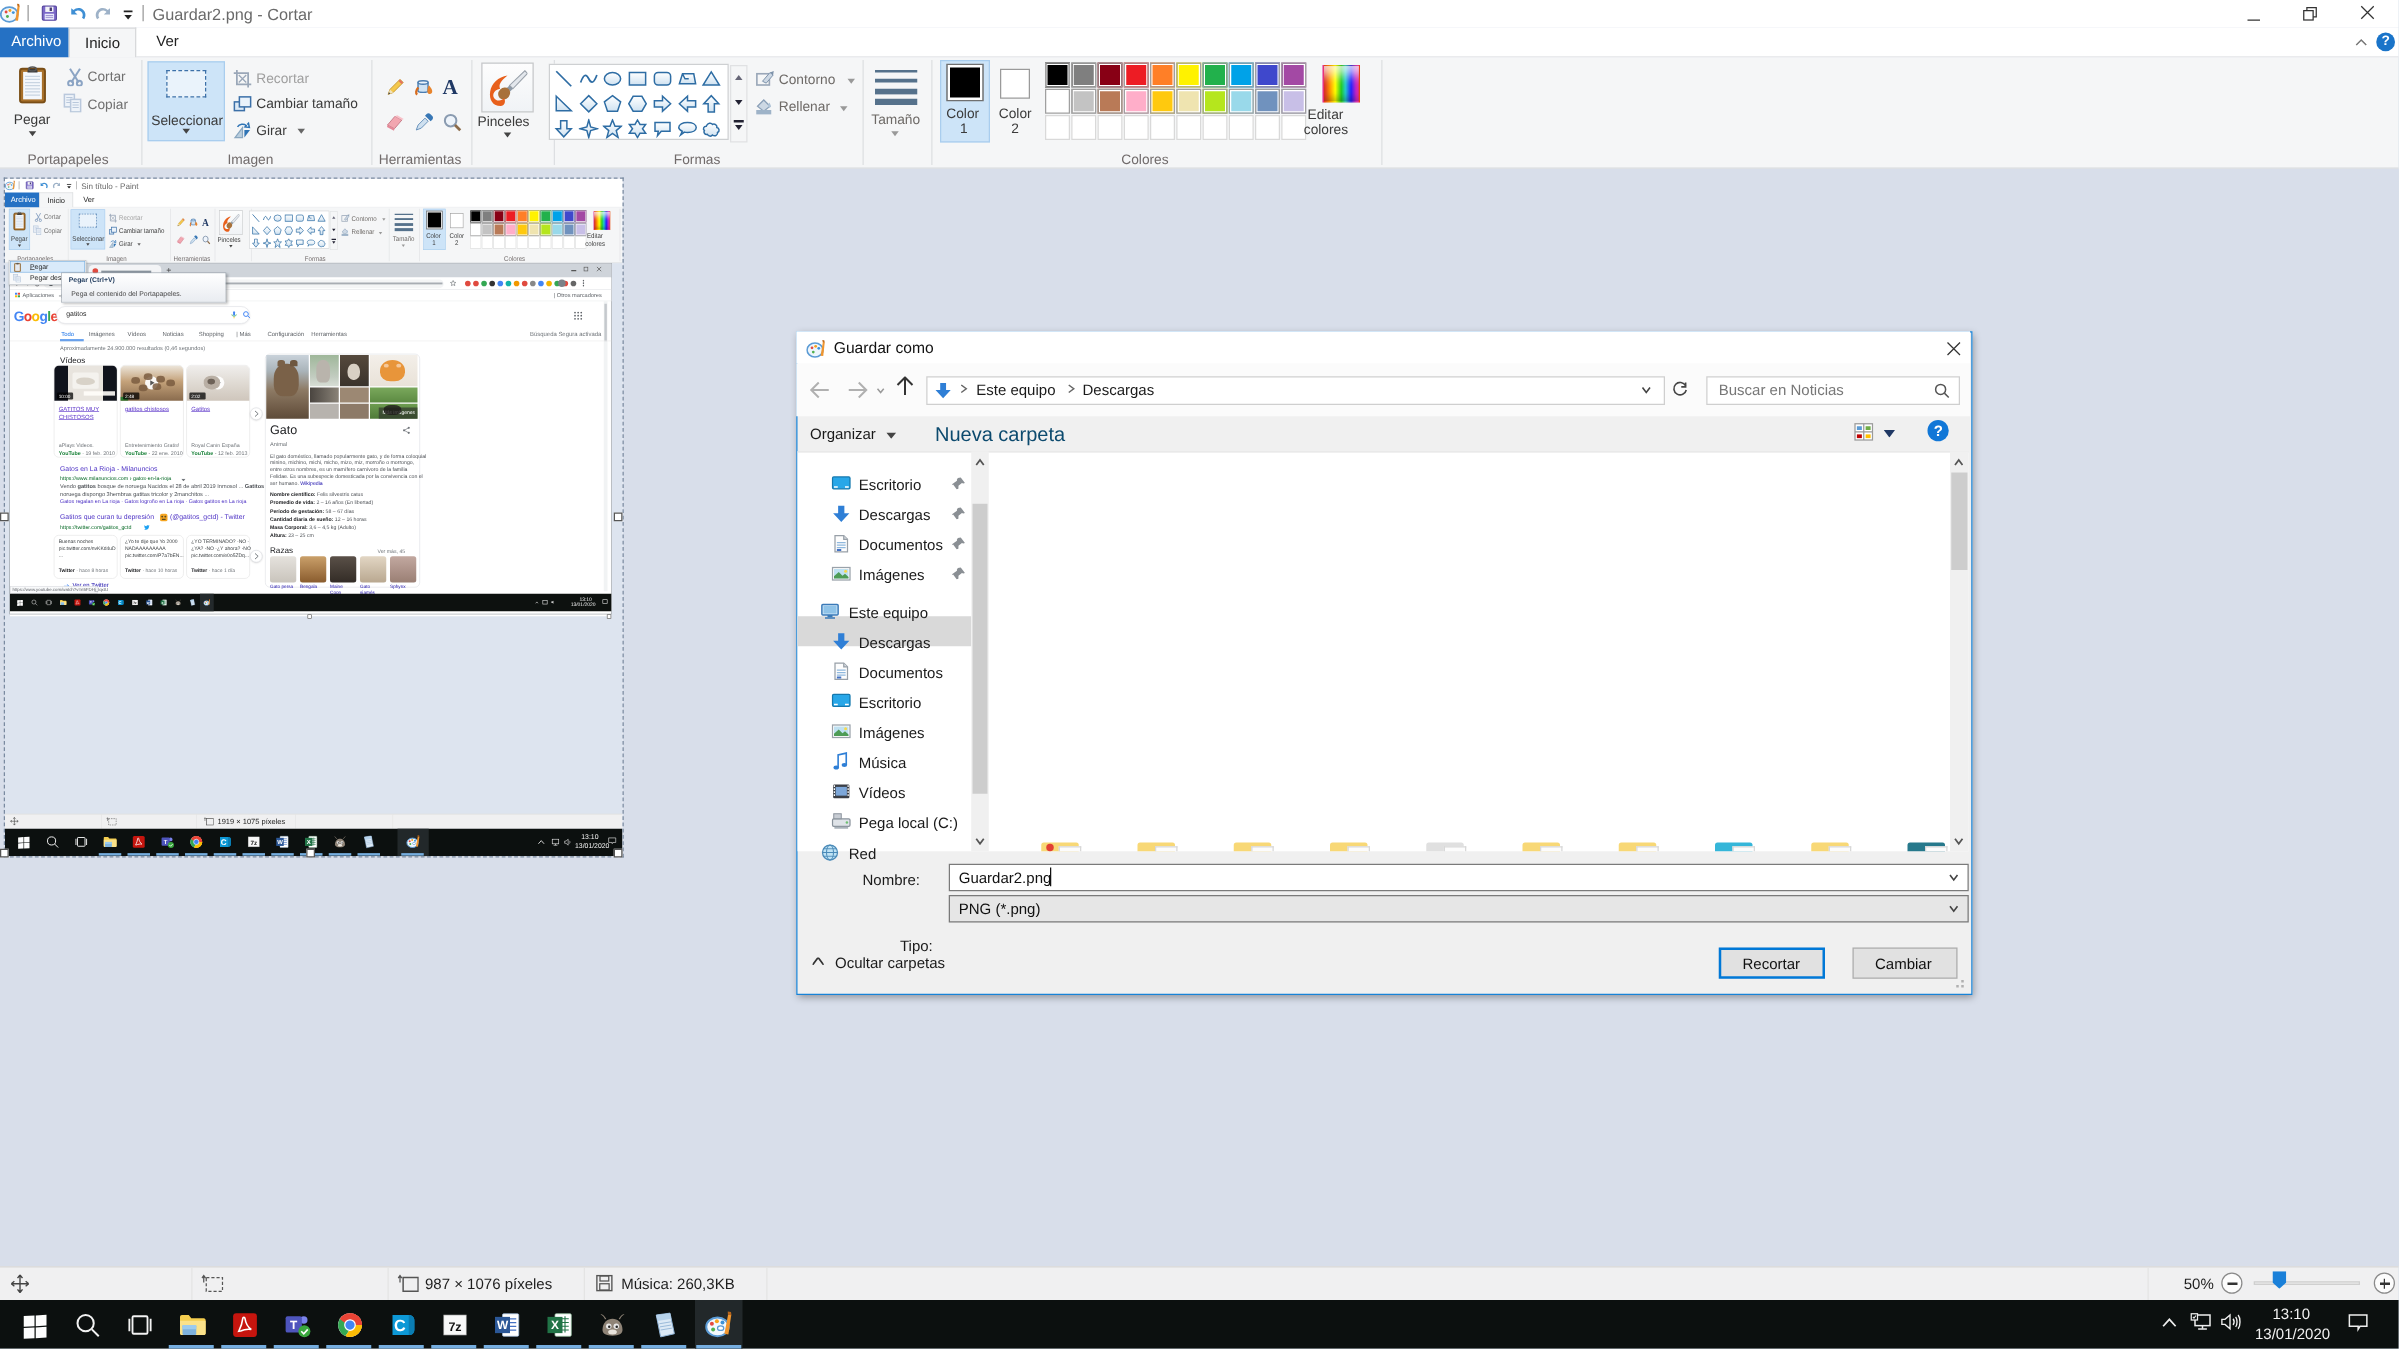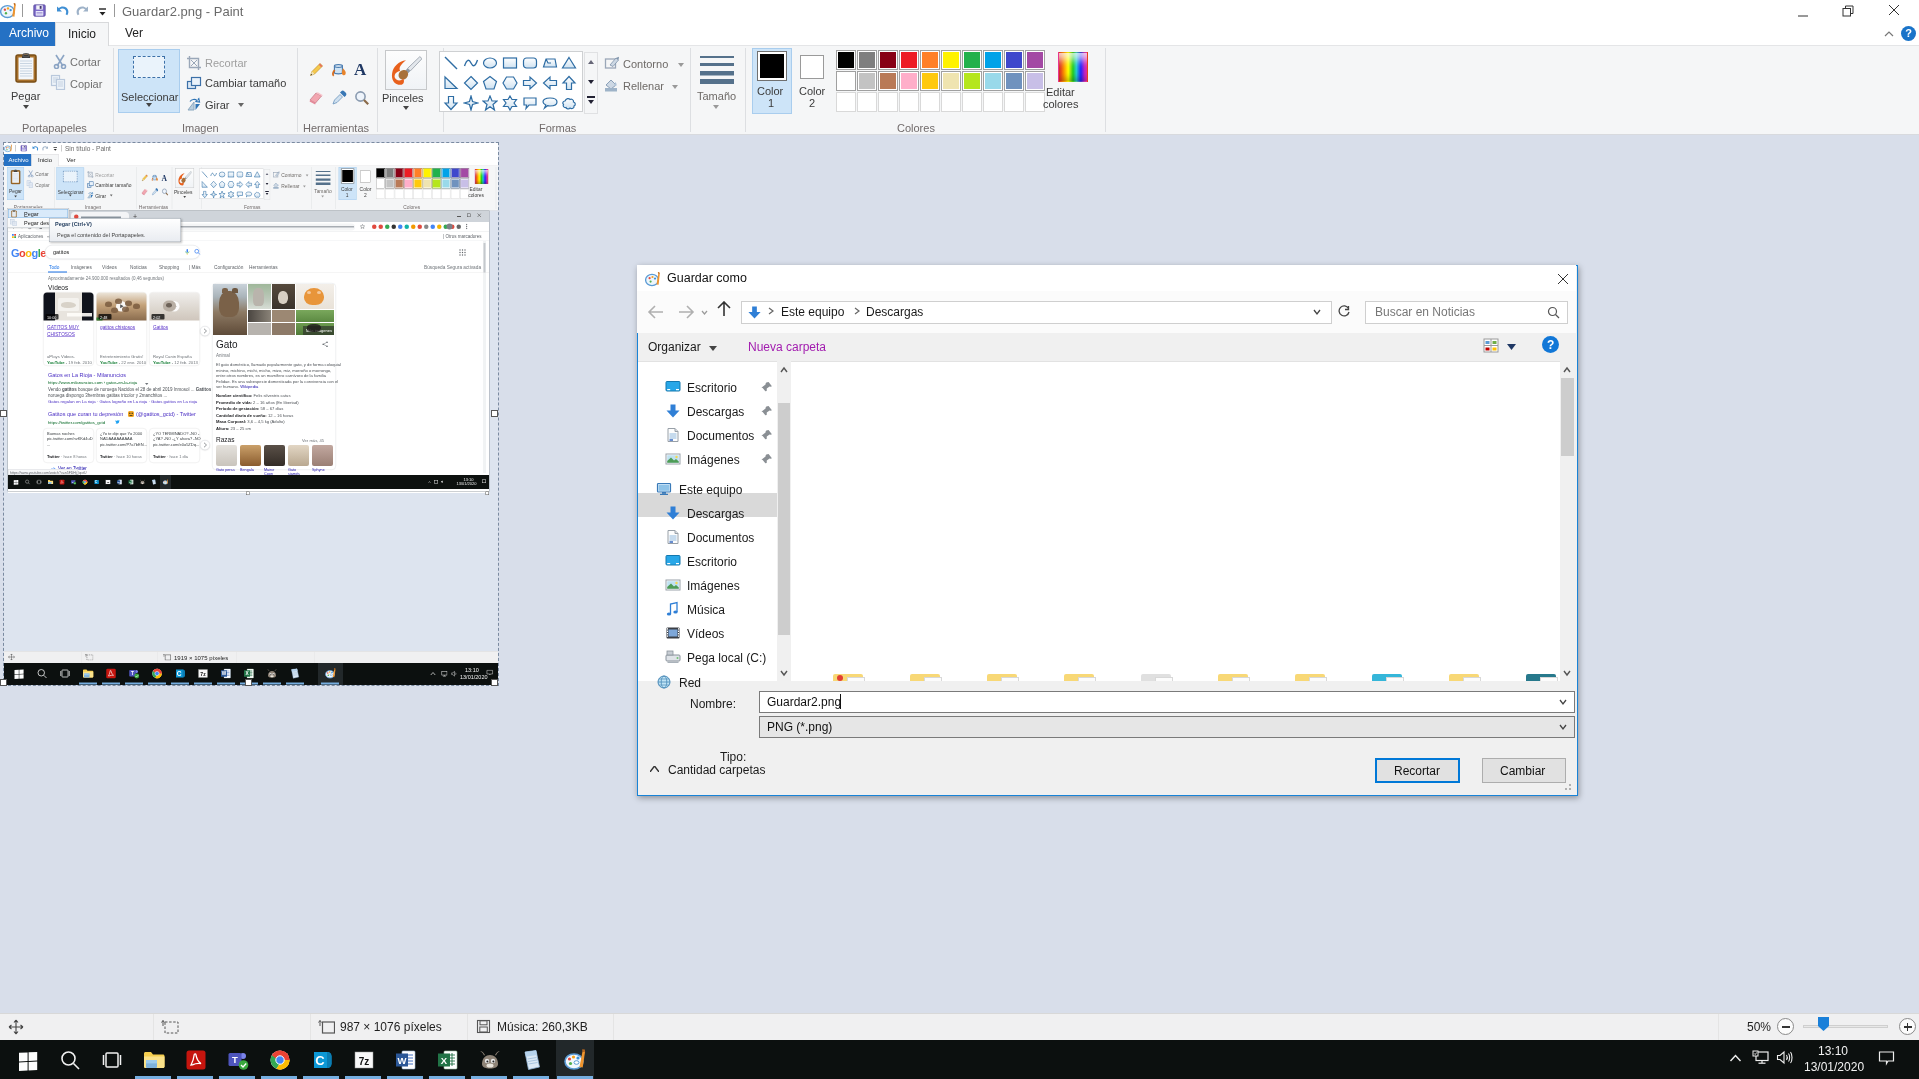--- a/index.html
+++ b/index.html
@@ -49,21 +49,21 @@
       <path d="M13 3.5 L13 8.5 L8 8.5 L10.2 6.6 C9 5.4 6.8 5 5.2 6.2 C3.6 7.4 3.4 9.6 4.4 11.2 L2.7 12.3 C.9 9.9 1.4 6.4 3.8 4.6 C6.1 2.8 9.3 3.1 11.2 5 Z" fill="#9eb2c8"></path>
     </svg>
   </div>
 <div class="abs" style="left:98px;top:8px;width:9px;height:8px;">
     <svg width="9" height="8">
       <path d="M1 1 L8 1" stroke="#222" stroke-width="1.4"></path>
       <path d="M1.5 4 L7.5 4 L4.5 7.5 Z" fill="#222"></path>
     </svg>
   </div>
 <div class="abs" style="left:114px;top:4px;width:1px;height:13px;background:#999;"></div>
-<div class="t" style="left:122px;top:4px;font-size:13px;color:#6a6a6a;">Guardar2.png - Paint</div>
+<div class="t" style="left:122px;top:4px;font-size:13px;color:#6a6a6a;">Guardar2.png - Cortar</div>
 <div class="abs" style="left:1797px;top:10px;width:12px;height:12px;">
     <svg width="12" height="12" viewBox="0 0 12 12">
       <line x1="1" y1="6" x2="11" y2="6" stroke="#333" stroke-width="1"></line>
     </svg>
   </div>
 <div class="abs" style="left:1842px;top:5px;width:12px;height:12px;">
     <svg width="12" height="12" viewBox="0 0 12 12">
       <rect x="1" y="3.5" width="7.5" height="7.5" fill="#fff" stroke="#333" stroke-width="1"></rect>
       <path d="M3.5 3.5 L3.5 1 L11 1 L11 8.5 L8.5 8.5" fill="none" stroke="#333" stroke-width="1"></path>
     </svg>
@@ -1768,21 +1768,21 @@
       <circle cx="5.5" cy="5.5" r="4" fill="none" stroke="#555" stroke-width="1.2"></circle>
       <line x1="8.5" y1="8.5" x2="12" y2="12" stroke="#555" stroke-width="1.2"></line>
     </svg>
   </div>
 <div class="t" style="left:648px;top:340px;font-size:12px;color:#1a1a1a;">Organizar</div>
 <div class="abs" style="left:709px;top:346px;width:8px;height:5px;">
     <svg width="8" height="5">
       <path d="M0 0 L8 0 L4 5 Z" fill="#444"></path>
     </svg>
   </div>
-<div class="t" style="left:748px;top:340px;font-size:12px;color:#a21caf;">Nueva carpeta</div>
+<div class="t" style="left:748px;top:340px;font-size:16px;color:#0c4a6e;">Nueva carpeta</div>
 <div class="abs" style="left:1483px;top:338px;width:16px;height:15px;">
     <svg width="16" height="15" viewBox="0 0 16 15">
       <rect x="1" y="1" width="14" height="13" fill="#fff" stroke="#9a9a9a" stroke-width="1"></rect>
       <line x1="8" y1="1" x2="8" y2="14" stroke="#9a9a9a"></line>
       <line x1="1" y1="7.5" x2="15" y2="7.5" stroke="#9a9a9a"></line>
       <rect x="2.5" y="3" width="4" height="3" fill="#5b9bd5"></rect>
       <rect x="9.5" y="3" width="4" height="3" fill="#70ad47"></rect>
       <rect x="2.5" y="9.5" width="4" height="3" fill="#c00000"></rect>
       <rect x="9.5" y="9.5" width="4" height="3" fill="#ffc000"></rect>
     </svg>
@@ -2004,21 +2004,21 @@
 <div class="abs" style="left:1559px;top:723px;width:8px;height:8px;">
     <svg width="8" height="8" viewBox="0 0 8 8">
       <path d="M1 2 L4.0 6 L7 2" fill="none" stroke="#444" stroke-width="1.3"></path>
     </svg>
   </div>
 <div class="abs" style="left:650px;top:766px;width:9px;height:6px;">
     <svg width="9" height="6">
       <path d="M0 6 L4.5 0 L9 6" fill="none" stroke="#333" stroke-width="1.4"></path>
     </svg>
   </div>
-<div class="t" style="left:668px;top:763px;font-size:12px;color:#1a1a1a;">Cantidad carpetas</div>
+<div class="t" style="left:668px;top:763px;font-size:12px;color:#1a1a1a;">Ocultar carpetas</div>
 <div class="abs" style="left:1375px;top:758px;width:85px;height:25px;background:#e1e1e1;border:2px solid #0078d7;">
     <div class="t" style="left:17px;top:4px;font-size:12px;color:#111;">Recortar</div>
   </div>
 <div class="abs" style="left:1482px;top:758px;width:84px;height:25px;background:#e1e1e1;border:1px solid #adadad;">
     <div class="t" style="left:17px;top:5px;font-size:12px;color:#111;">Cambiar</div>
   </div>
 <div class="abs" style="left:1562px;top:781px;width:10px;height:10px;">
     <svg width="10" height="10">
       <g fill="#b0b0b0">
         <rect x="7" y="7" width="2" height="2"></rect>

